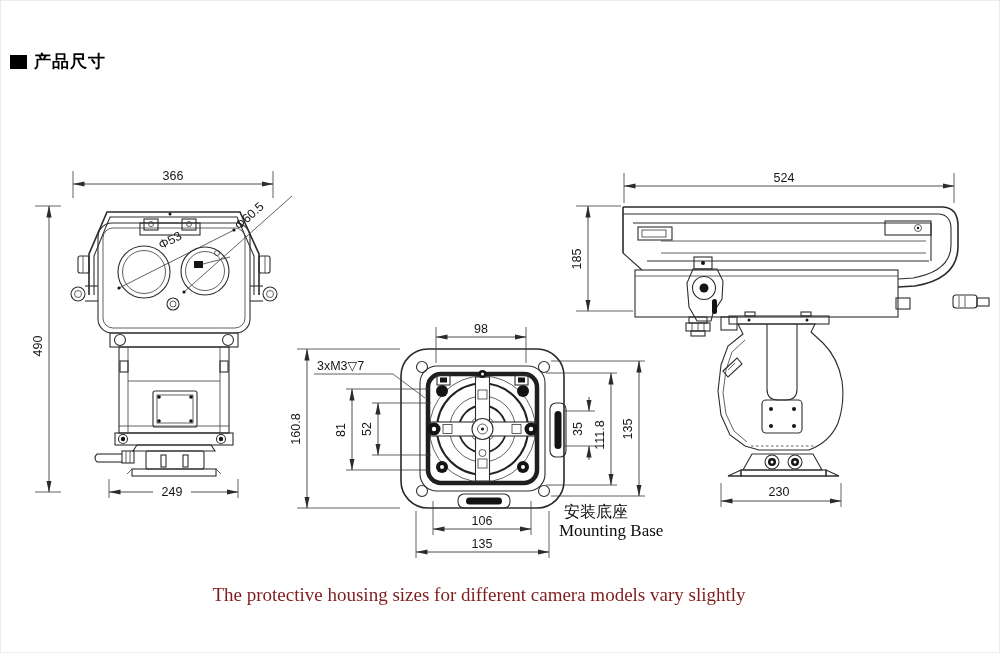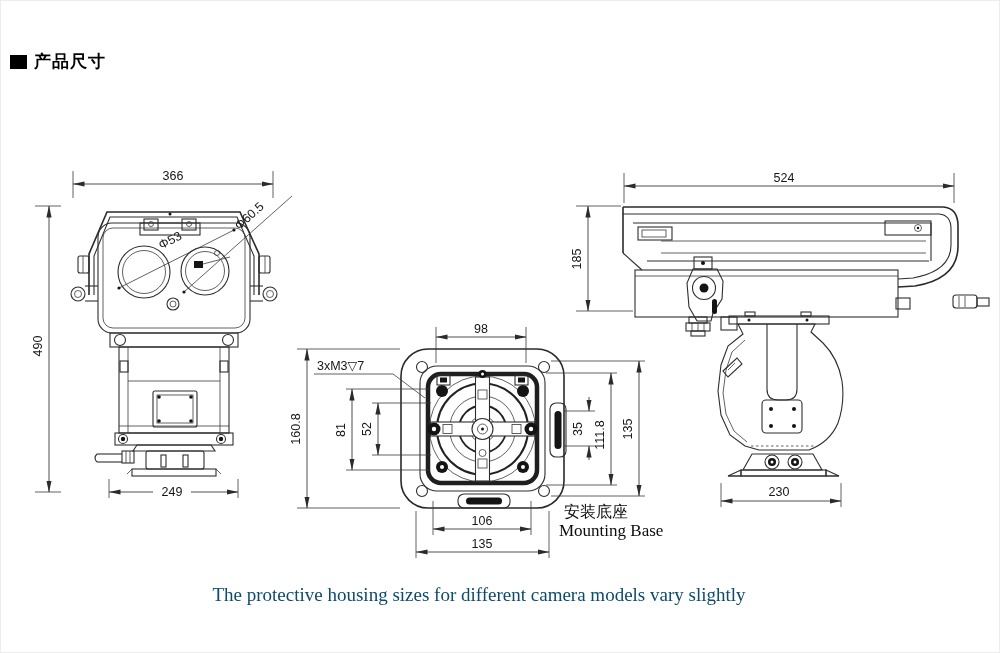--- a/index.html
+++ b/index.html
@@ -12,21 +12,21 @@
   .lnt{fill:none;stroke:#2a2a2a;stroke-width:1.6;}
   .thin{fill:none;stroke:#3a3a3a;stroke-width:0.8;}
   .wht{fill:#fff;stroke:#2e2e2e;stroke-width:1.1;}
   .blk{fill:#141414;stroke:none;}
   .dim{fill:none;stroke:#3a3a3a;stroke-width:0.9;}
   .ext{fill:none;stroke:#3a3a3a;stroke-width:0.8;}
   .dtx{font-size:12.5px;fill:#161616;}
   .cjk{font-size:16px;fill:#0d0d0d;}
   .ser{font-family:"Liberation Serif","DejaVu Serif",serif;font-size:17px;fill:#0d0d0d;}
   .fn-cn{position:absolute;left:0;top:559px;width:956px;text-align:center;font-size:17px;color:#101010;}
-  .fn-en{position:absolute;left:0;top:583px;width:956px;text-align:center;font-family:"Liberation Serif","DejaVu Serif",serif;font-size:19px;color:#0c4a6e;}
+  .fn-en{position:absolute;left:0;top:583px;width:956px;text-align:center;font-family:"Liberation Serif","DejaVu Serif",serif;font-size:19px;color:#7f1d1d;}
 </style>
 </head>
 <body>
 
 <div id="canvas">
 
   <div id="title">
     <span class="sq"></span>
     <span class="tt">产品尺寸</span>
   </div>

